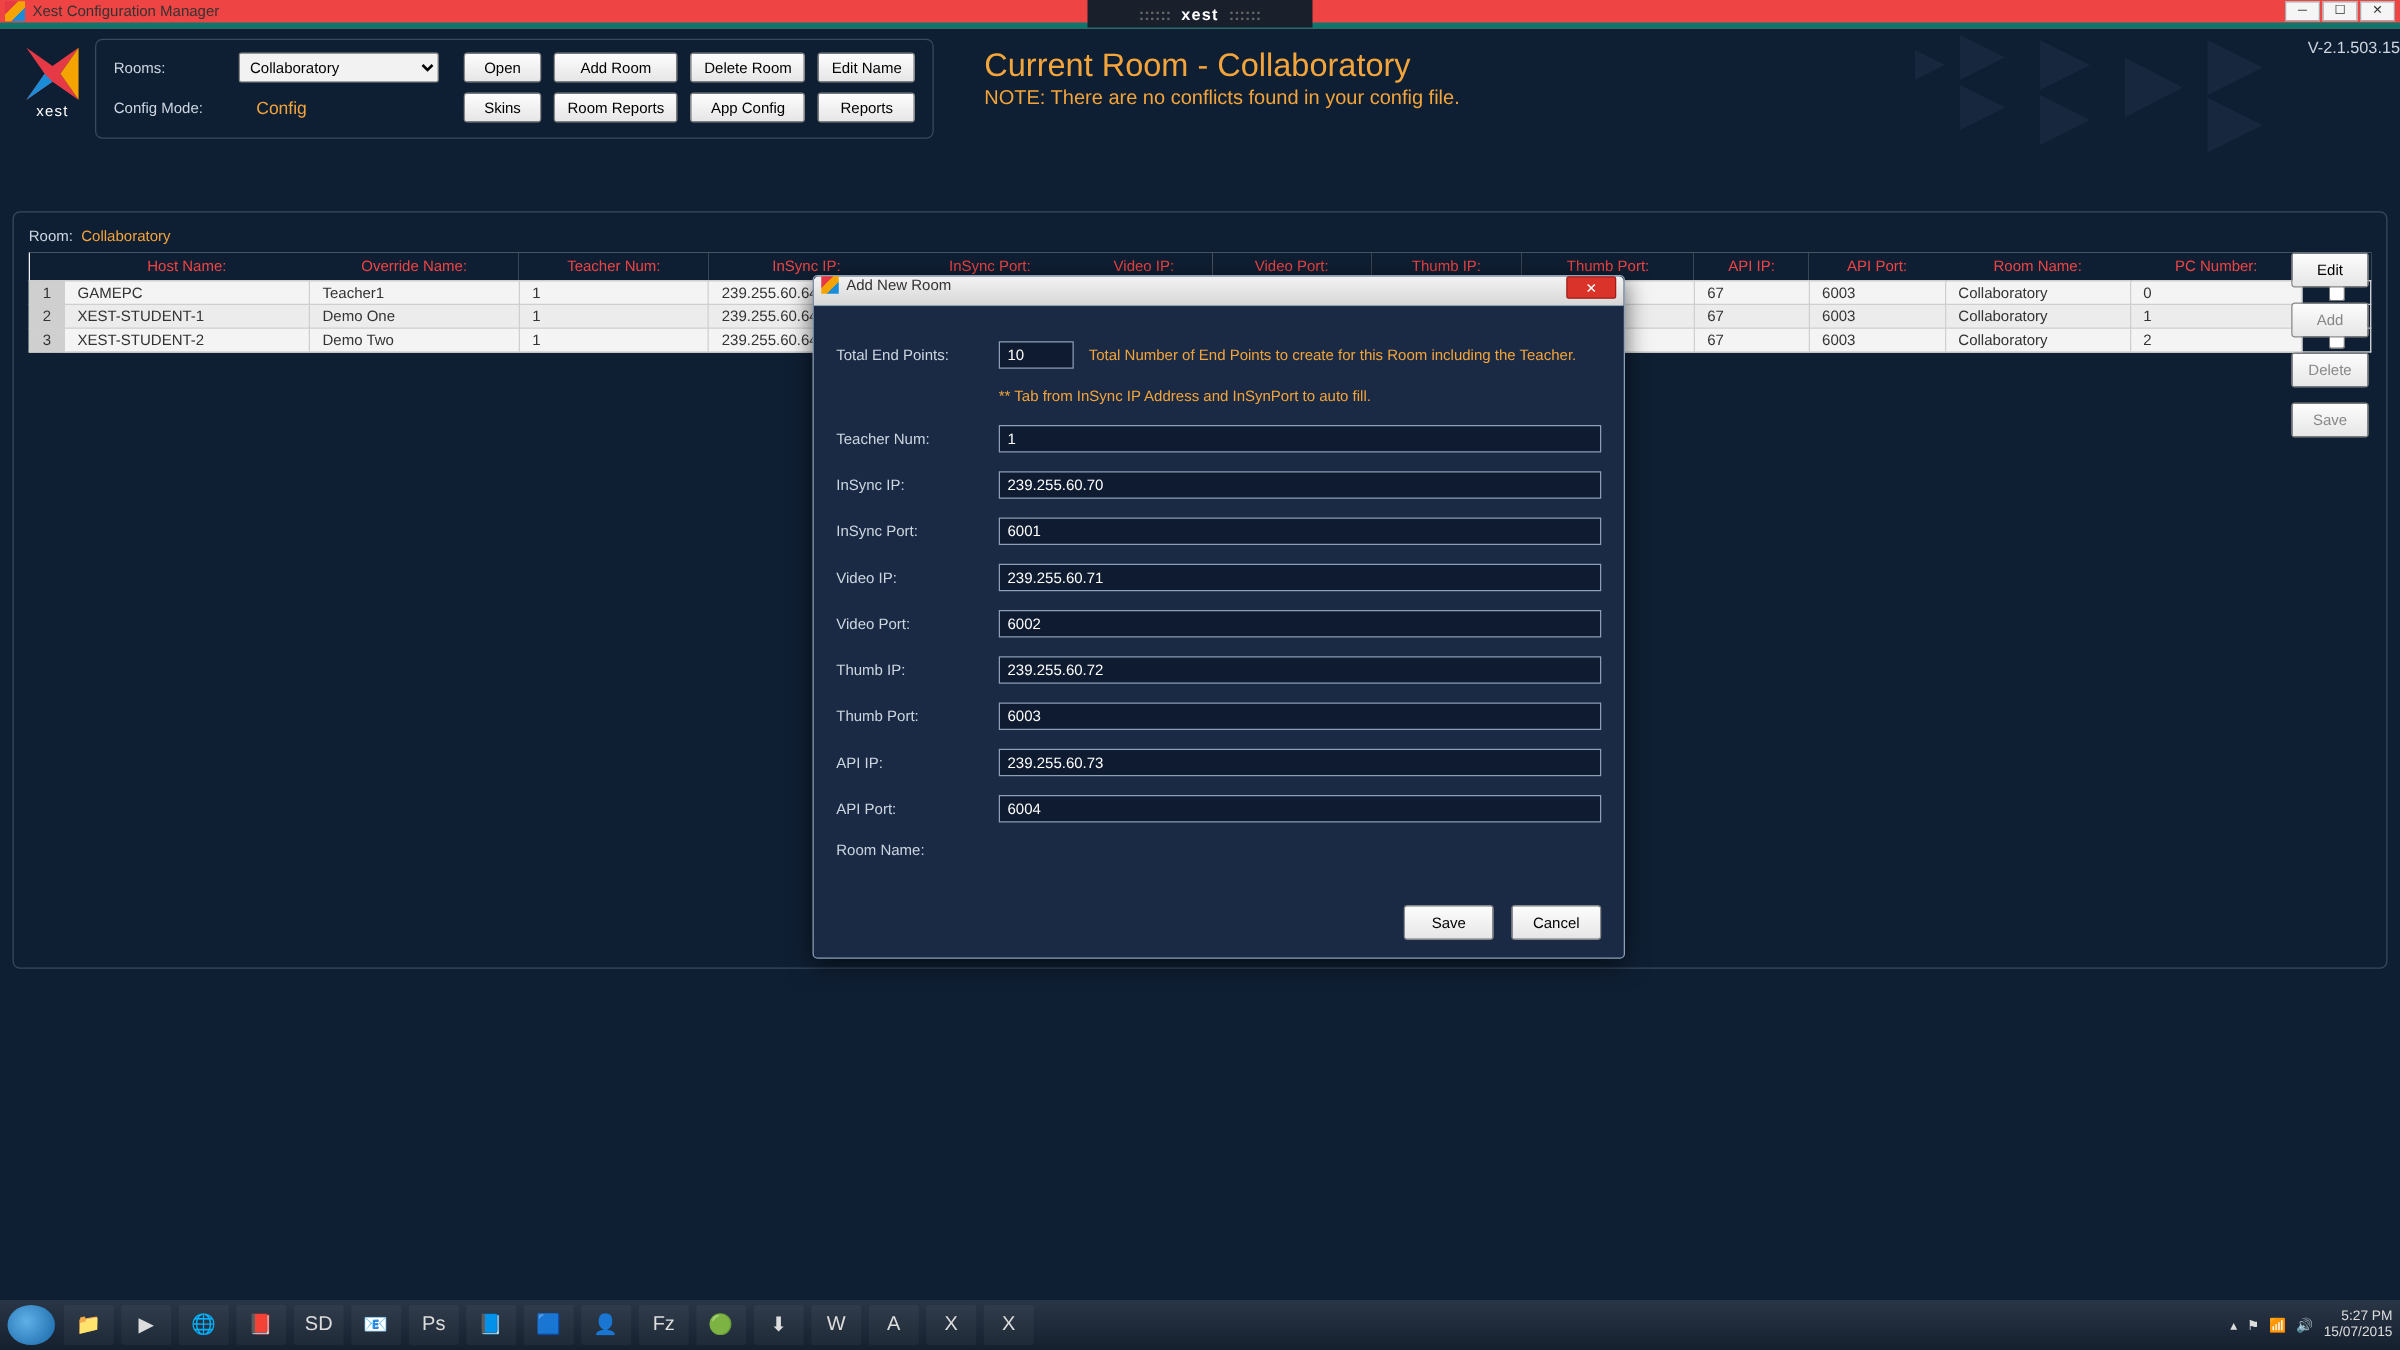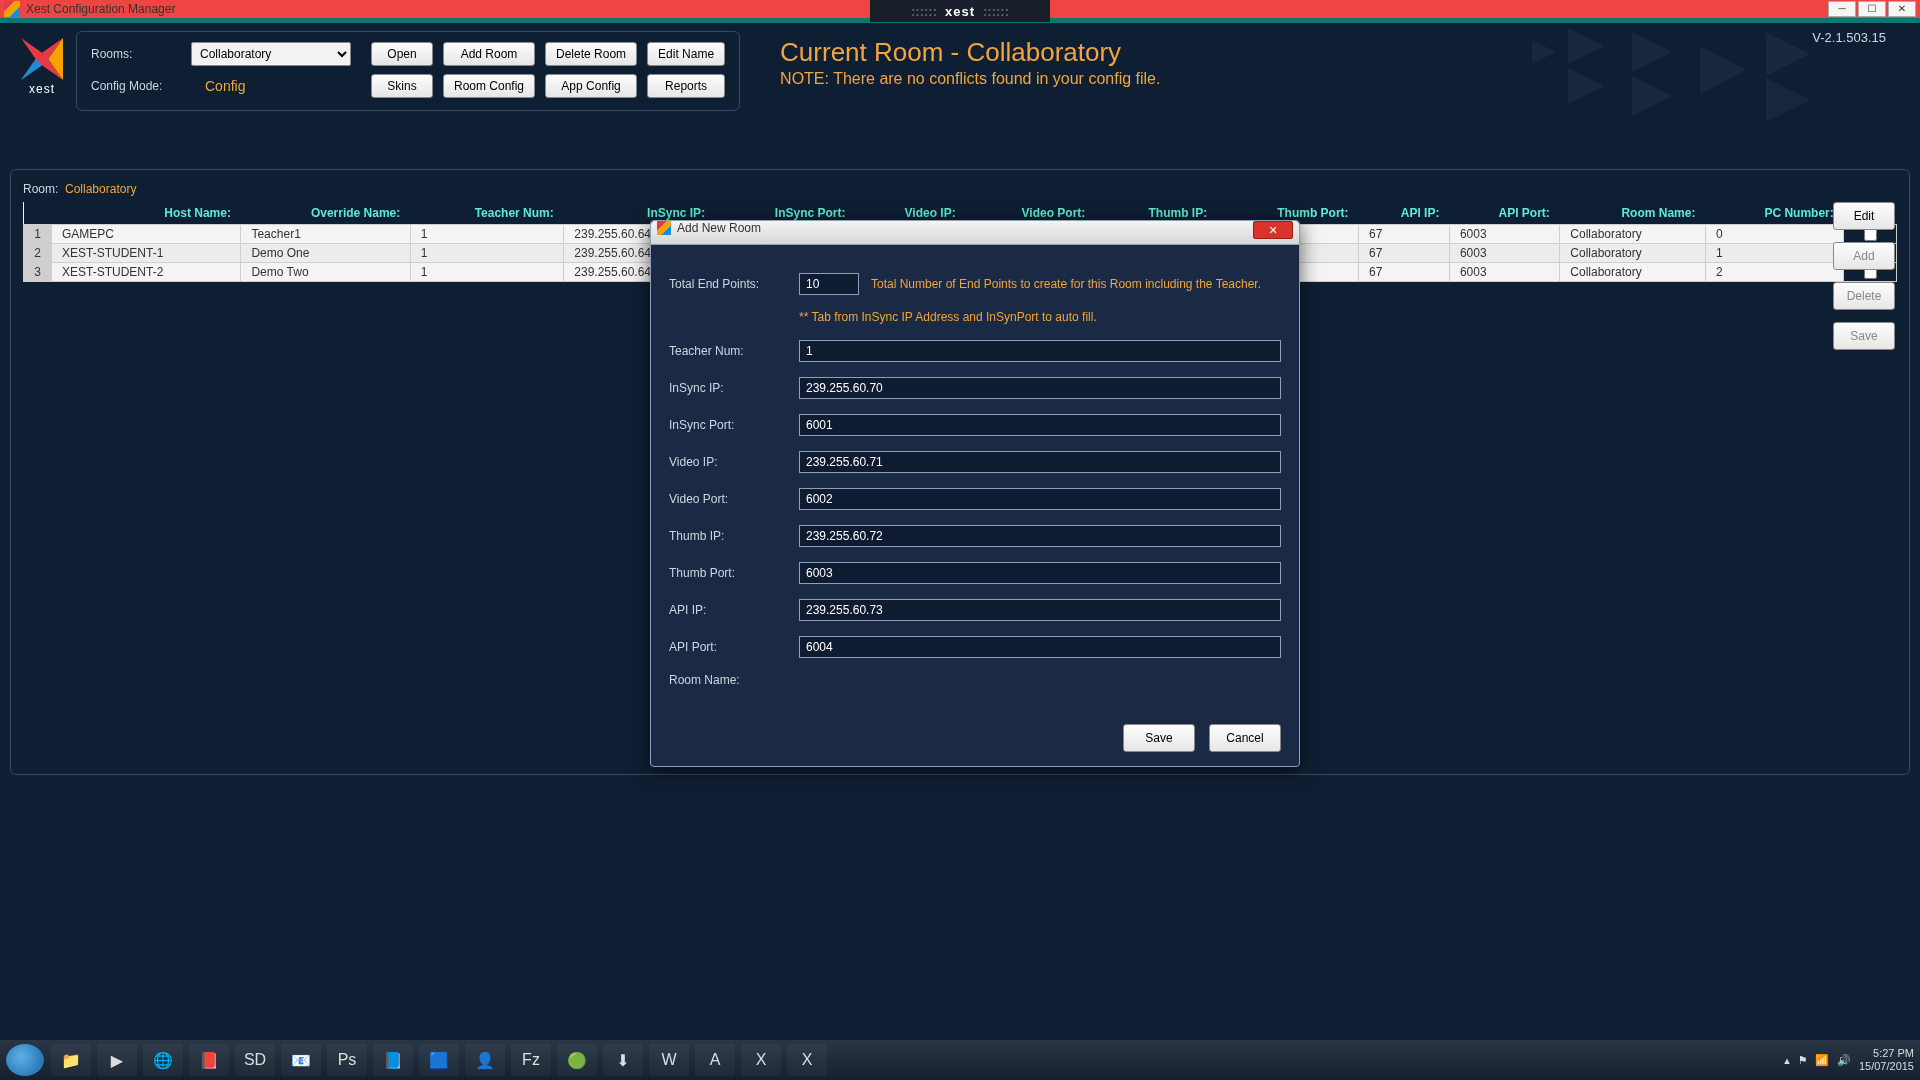--- a/index.html
+++ b/index.html
@@ -22,33 +22,33 @@
 .logo-text { color:#fff; font-size:12px; letter-spacing:1px; margin-top:2px;}
 .config-box { border:1px solid #384a61; border-radius:6px; padding:10px 14px 12px 14px; min-width:480px; display:grid; grid-template-columns:90px 170px repeat(4,auto); gap:8px 10px; align-items:center;}
 .config-box .lbl { color:#ccd5e0; font-size:12px;}
 .config-box select { width:160px; height:24px; font-size:12px; background:#f2f2f2; border:1px solid #888; border-radius:2px; padding:0 4px;}
 .btn-light { min-width:62px; height:24px; background:linear-gradient(#fdfdfd,#e6e6e6); border:1px solid #888; border-radius:3px; font-size:12px; padding:0 10px; cursor:pointer;}
 .btn-disabled { color:#888;}
 .config-mode { color:#f3a43a; font-size:14px; margin-left:14px;}
 .header-right { margin-left:40px; display:flex; flex-direction:column; padding-top:6px;}
 .room-title { color:#f3a43a; font-size:26px;}
 .room-note { color:#f3a43a; font-size:16px; margin-top:2px;}
-.version { position:absolute; top:30px; right:34px; color:#ccd5e0; font-size:13px;}
+.version { position:absolute; top:30px; right:0; color:#ccd5e0; font-size:13px;}
 
 
 .triangles { position:absolute; top:28px; right:48px; width:340px; height:95px; opacity:.35; pointer-events:none;}
 .triangles svg { width:100%; height:100%;}
 
 
 .main { border:1px solid #384a61; border-radius:6px; margin:50px 10px 6px 10px; padding:12px; height:606px; position:relative;}
 .room-line { font-size:12px; color:#ccd5e0; margin-bottom:6px;}
 .room-line .rn { color:#f3a43a;}
 
 .grid { width:100%; border-collapse:collapse; font-size:12px; background:#f4f4f4; color:#333;}
-.grid th { background:#0f1f33; color:#5eead4; font-weight:bold; text-align:right; padding:4px 10px; border:0;}
+.grid th { background:#0f1f33; color:#ef4444; font-weight:normal; text-align:center; padding:4px 10px; border:0;}
 .grid td { padding:2px 10px; border:1px solid #cfcfcf;}
 .grid tr:nth-child(odd) td { background:#f4f4f4;}
 .grid tr:nth-child(even) td { background:#ececec;}
 .grid td.rownum { text-align:center; width:28px; background:#cfcfcf !important;}
 .grid input.chk { margin:0 auto; display:block;}
 .side-btns { position:absolute; right:14px; top:32px; display:flex; flex-direction:column; gap:12px;}
 .side-btns button { width:60px; height:28px;}
 
 
 .overlay { position:absolute; left:0; top:0; right:0; bottom:0;}
@@ -122,21 +122,21 @@
     <span class="lbl">Rooms:</span>
     <select><option>Collaboratory</option></select>
     <button class="btn-light">Open</button>
     <button class="btn-light">Add Room</button>
     <button class="btn-light">Delete Room</button>
     <button class="btn-light">Edit Name</button>
 
     <span class="lbl">Config Mode:</span>
     <span class="config-mode">Config</span>
     <button class="btn-light">Skins</button>
-    <button class="btn-light">Room Config</button>
+    <button class="btn-light">Room Reports</button>
     <button class="btn-light">App Config</button>
     <button class="btn-light">Reports</button>
   </div>
   <div class="header-right">
     <div class="room-title">Current Room - Collaboratory</div>
     <div class="room-note">NOTE: There are no conflicts found in your config file.</div>
   </div>
 </div>
 
 <div class="main">

